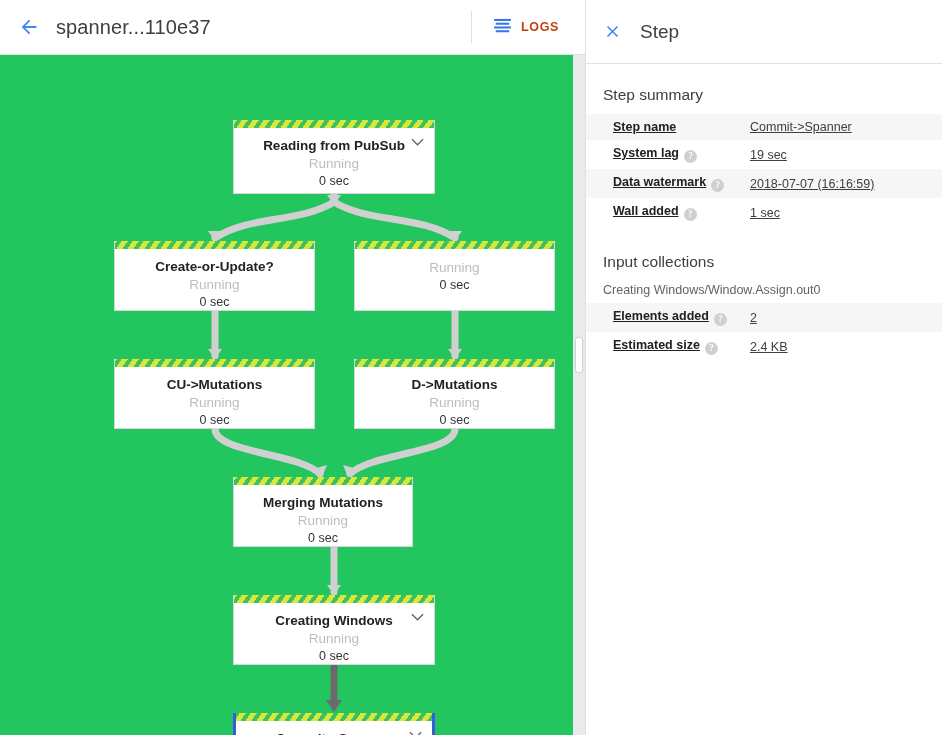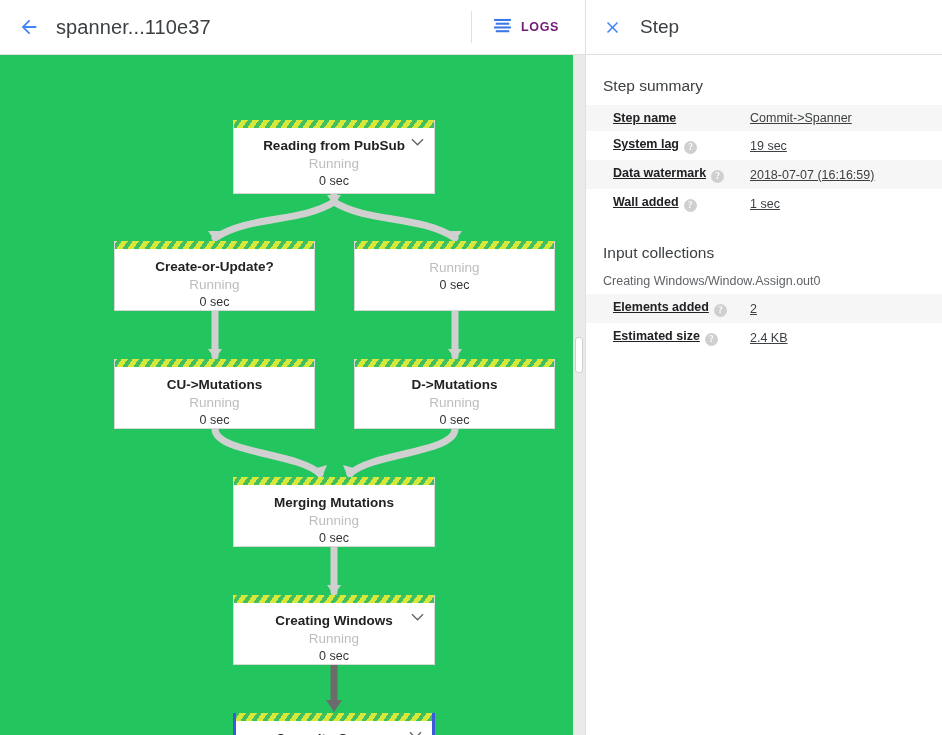--- a/index.html
+++ b/index.html
@@ -60,21 +60,21 @@
     flex: none;
   }
   #logs-button {
     display: flex;
     align-items: center;
     gap: 10px;
     height: 34px;
     padding: 0 14px 0 12px;
     margin-right: 12px;
     margin-left: 10px;
-    color: #701a75;
+    color: #c2410c;
     cursor: pointer;
     border-radius: 3px;
   }
   #logs-button .logs-label {
     font-size: 12.5px;
     font-weight: bold;
     letter-spacing: .65px;
   }
   .logs-icon { display: block; }
 
@@ -170,21 +170,21 @@
   
   #right-pane {
     position: relative;
     width: 357px;
     height: 735px;
     background: #fff;
     border-left: 1px solid #e0e0e0;
     flex: none;
   }
   #panel-header {
-    height: 55px;
+    height: 64px;
     display: flex;
     align-items: center;
     border-bottom: 1px solid #e0e0e0;
   }
   #panel-close {
     width: 40px; height: 40px;
     margin-left: 6px;
     display: flex; align-items: center; justify-content: center;
     cursor: pointer;
     border-radius: 50%;
@@ -351,21 +351,21 @@
             </div>
           </div>
           <div class="node" style="left: 354px; top: 304px; width: 201px; height: 70px;">
             <div class="stripe"></div>
             <div class="body">
               <div class="nname">D-&gt;Mutations</div>
               <div class="nstatus">Running</div>
               <div class="ntime">0 sec</div>
             </div>
           </div>
-          <div class="node" style="left: 233px; top: 422px; width: 202px; height: 70px;">
+          <div class="node" style="left: 233px; top: 422px; width: 180px; height: 70px;">
             <div class="stripe"></div>
             <div class="body">
               <div class="nname">Merging Mutations</div>
               <div class="nstatus">Running</div>
               <div class="ntime">0 sec</div>
             </div>
           </div>
           <div class="node" style="left: 233px; top: 540px; width: 202px; height: 70px;">
             <div class="stripe"></div>
             <div class="body">

